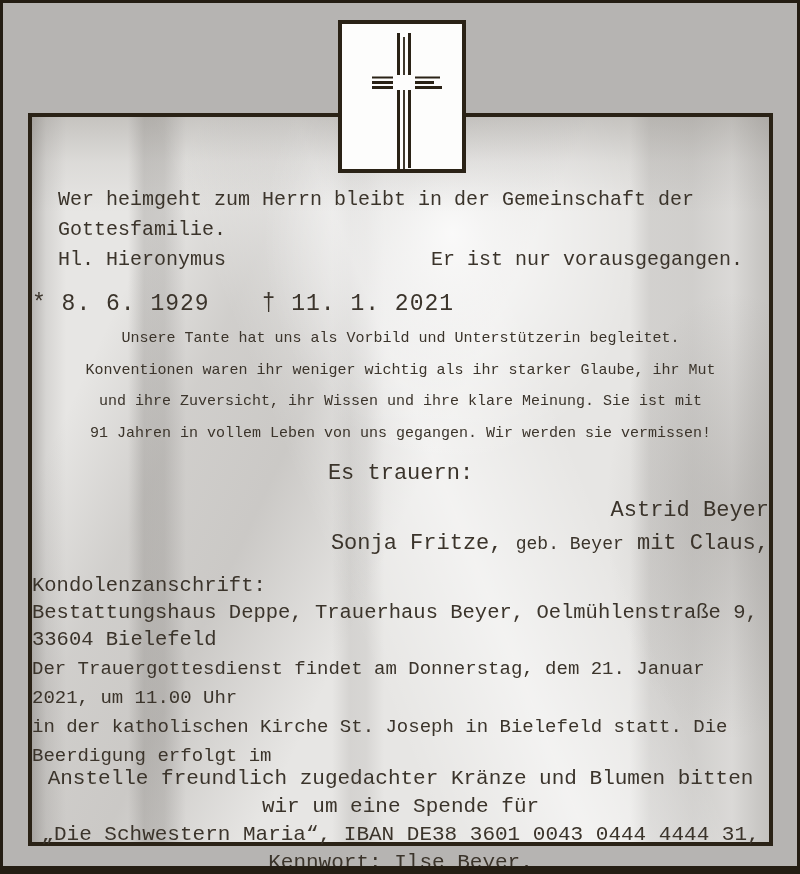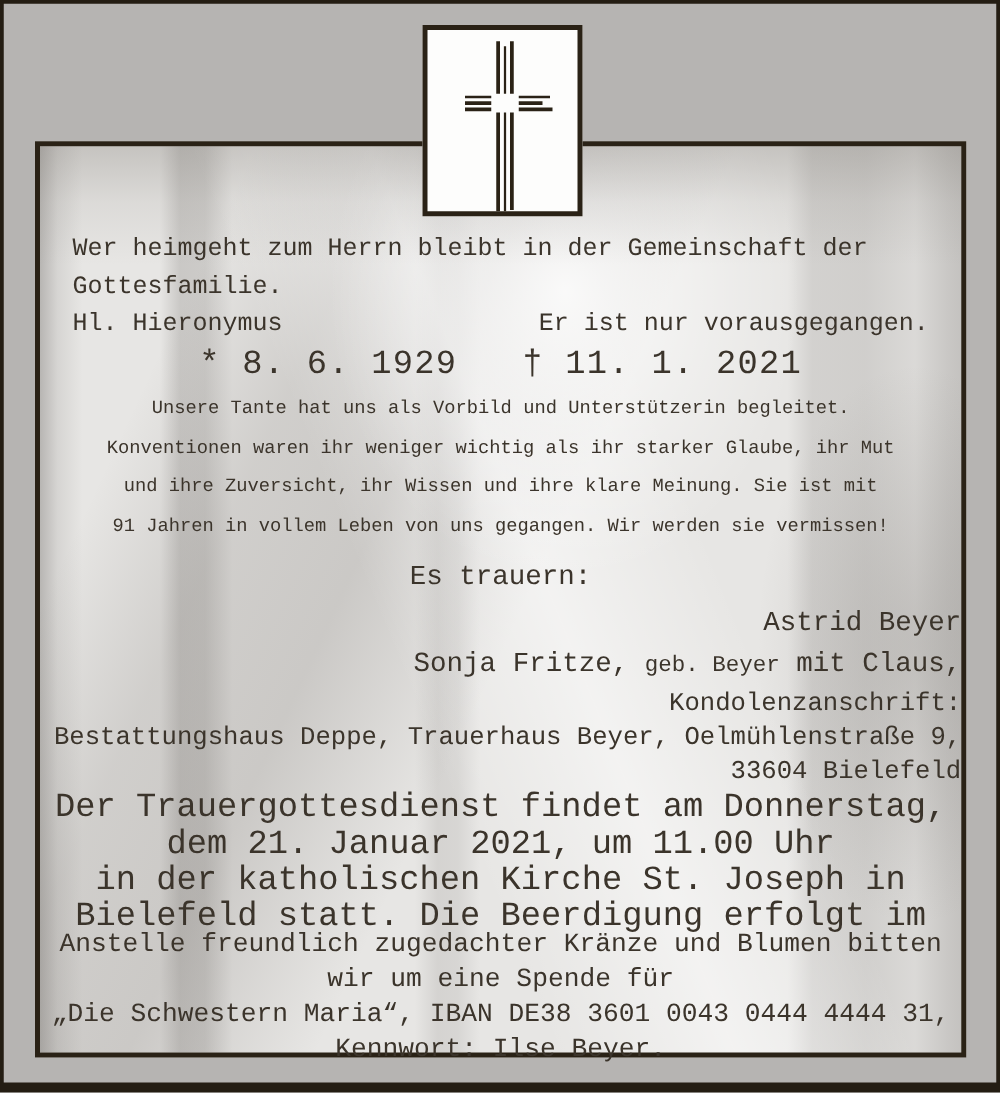--- a/index.html
+++ b/index.html
@@ -45,28 +45,28 @@
     background:#fdfdfc;
     z-index:5;
     display:flex;align-items:center;justify-content:center;
   }
   .cross-box svg{display:block;}
   
   .quote{margin:68px 26px 0 26px;font-size:20px;line-height:30px;}
   .quote-row{display:flex;justify-content:space-between;}
   .name{margin-top:30px;text-align:center;font-size:57px;line-height:64px;
         font-variant:small-caps;letter-spacing:1px;word-spacing:14px;color:#352e25;}
-  .dates{margin-top:2px;display:flex;justify-content:center;gap:52px;
-         font-size:27px;line-height:30px;letter-spacing:1px;}
+  .dates{margin-top:14px;display:flex;justify-content:flex-start;gap:52px;
+         font-size:23px;line-height:30px;letter-spacing:1px;}
   .tribute{margin-top:4px;text-align:center;font-size:15px;line-height:31.5px;}
   .mourn-heading{margin-top:10px;text-align:center;font-size:22px;line-height:30px;}
   .mourners{margin-top:5px;text-align:right;font-size:22px;line-height:33px;}
   .mourners .small{font-size:18px;}
-  .condolence{margin-top:0;text-align:right;font-size:20.5px;line-height:27px;}
-  .service{margin-top:2px;text-align:center;font-size:27px;line-height:29px;}
+  .condolence{margin-top:11px;text-align:left;font-size:20.5px;line-height:27px;}
+  .service{margin-top:2px;text-align:left;font-size:19px;line-height:29px;}
   .donation{margin-top:-6px;text-align:center;font-size:21px;line-height:28px;}
 </style>
 </head>
 <body>
 
 <div class="page">
 
   <div class="cross-box">
     <span>
       <svg width="120" height="145" viewBox="0 0 120 145">

